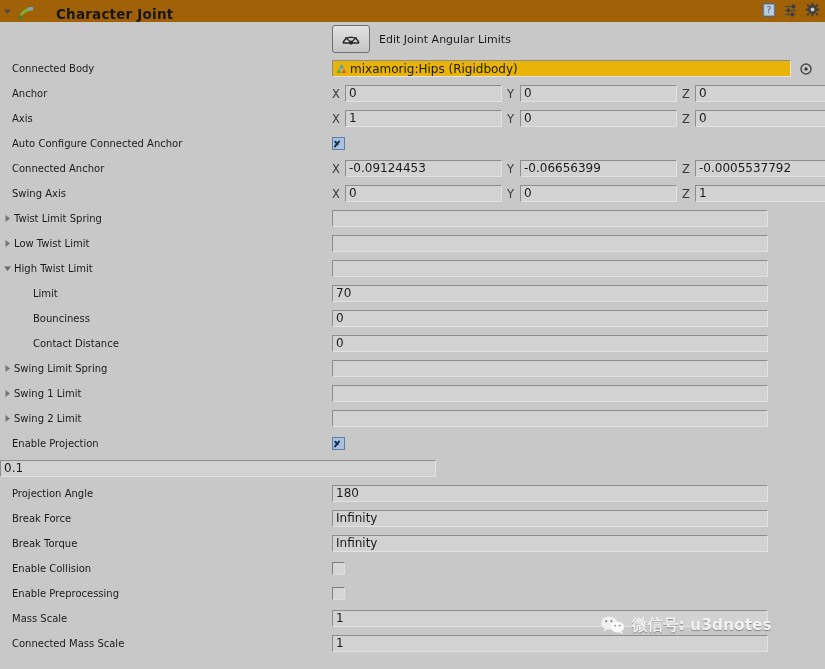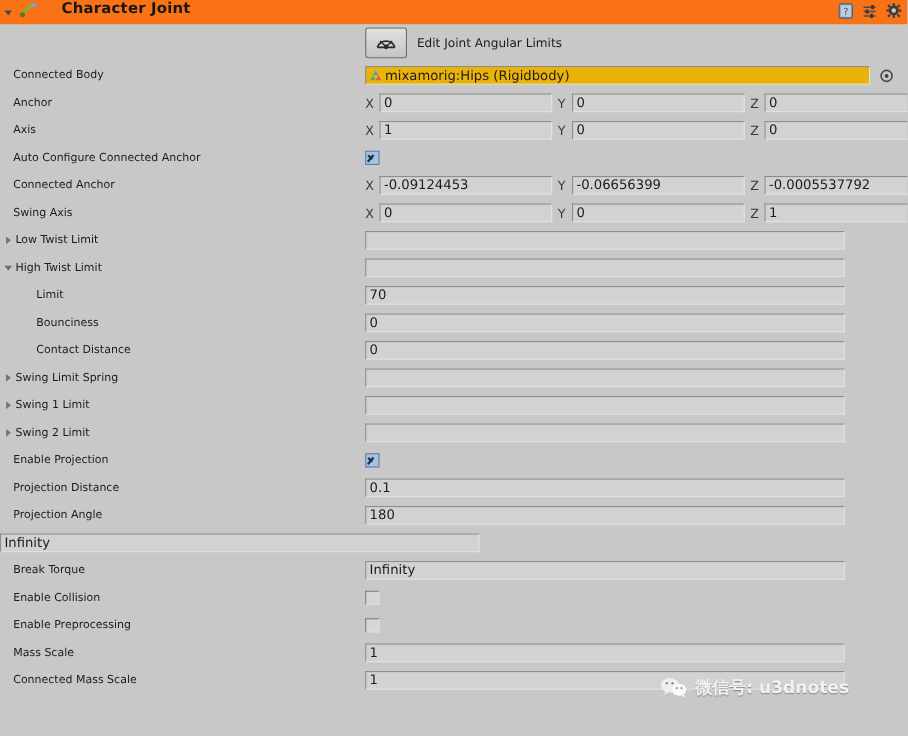--- a/index.html
+++ b/index.html
@@ -8,22 +8,22 @@
     background:#c8c8c8;
     font-family:"DejaVu Sans","Liberation Sans",sans-serif;
     font-size:12.5px;color:#1c1c1c;
     -webkit-font-smoothing:antialiased;
   }
   .inspector{position:relative;width:825px;height:669px;}
 
   
   .comp-header{
     position:relative;height:22px;
-    display:flex;align-items:flex-start;
-    background:#f97316;
+    display:flex;align-items:flex-end;
+    background:#a16207;
   }
   .fold-arrow{
     width:13px;height:22px;flex:0 0 13px;
     display:flex;align-items:center;justify-content:center;
     margin-left:1px;
   }
   .fold-arrow svg{display:block;}
   .comp-icon{
     width:22px;height:18px;flex:0 0 22px;position:relative;margin-left:2px;
   }
@@ -315,20 +315,33 @@
           </span>
         </div>
       </div>
       <div class="row">
         <div class="label foldout">
           <span class="tri">
             <svg width="9" height="9" viewBox="0 0 9 9">
               <polygon points="2.5,1 7,4.5 2.5,8" fill="#757575"></polygon>
             </svg>
           </span>
+          <span class="txt">Twist Limit Spring</span>
+        </div>
+        <div class="fields">
+          <span class="field wide"></span>
+        </div>
+      </div>
+      <div class="row">
+        <div class="label foldout">
+          <span class="tri">
+            <svg width="9" height="9" viewBox="0 0 9 9">
+              <polygon points="2.5,1 7,4.5 2.5,8" fill="#757575"></polygon>
+            </svg>
+          </span>
           <span class="txt">Low Twist Limit</span>
         </div>
         <div class="fields">
           <span class="field wide"></span>
         </div>
       </div>
       <div class="row">
         <div class="label foldout">
           <span class="tri">
             <svg width="9" height="9" viewBox="0 0 9 9">
@@ -406,36 +419,36 @@
       </div>
       <div class="row">
         <div class="label">
           <span>Enable Projection</span>
         </div>
         <div class="fields">
           <span class="cbox on"></span>
         </div>
       </div>
       <div class="row">
-        <div class="label">
-          <span>Projection Distance</span>
-        </div>
         <div class="fields">
           <span class="field wide">0.1</span>
         </div>
       </div>
       <div class="row">
         <div class="label">
           <span>Projection Angle</span>
         </div>
         <div class="fields">
           <span class="field wide">180</span>
         </div>
       </div>
       <div class="row">
+        <div class="label">
+          <span>Break Force</span>
+        </div>
         <div class="fields">
           <span class="field wide">Infinity</span>
         </div>
       </div>
       <div class="row">
         <div class="label">
           <span>Break Torque</span>
         </div>
         <div class="fields">
           <span class="field wide">Infinity</span>

